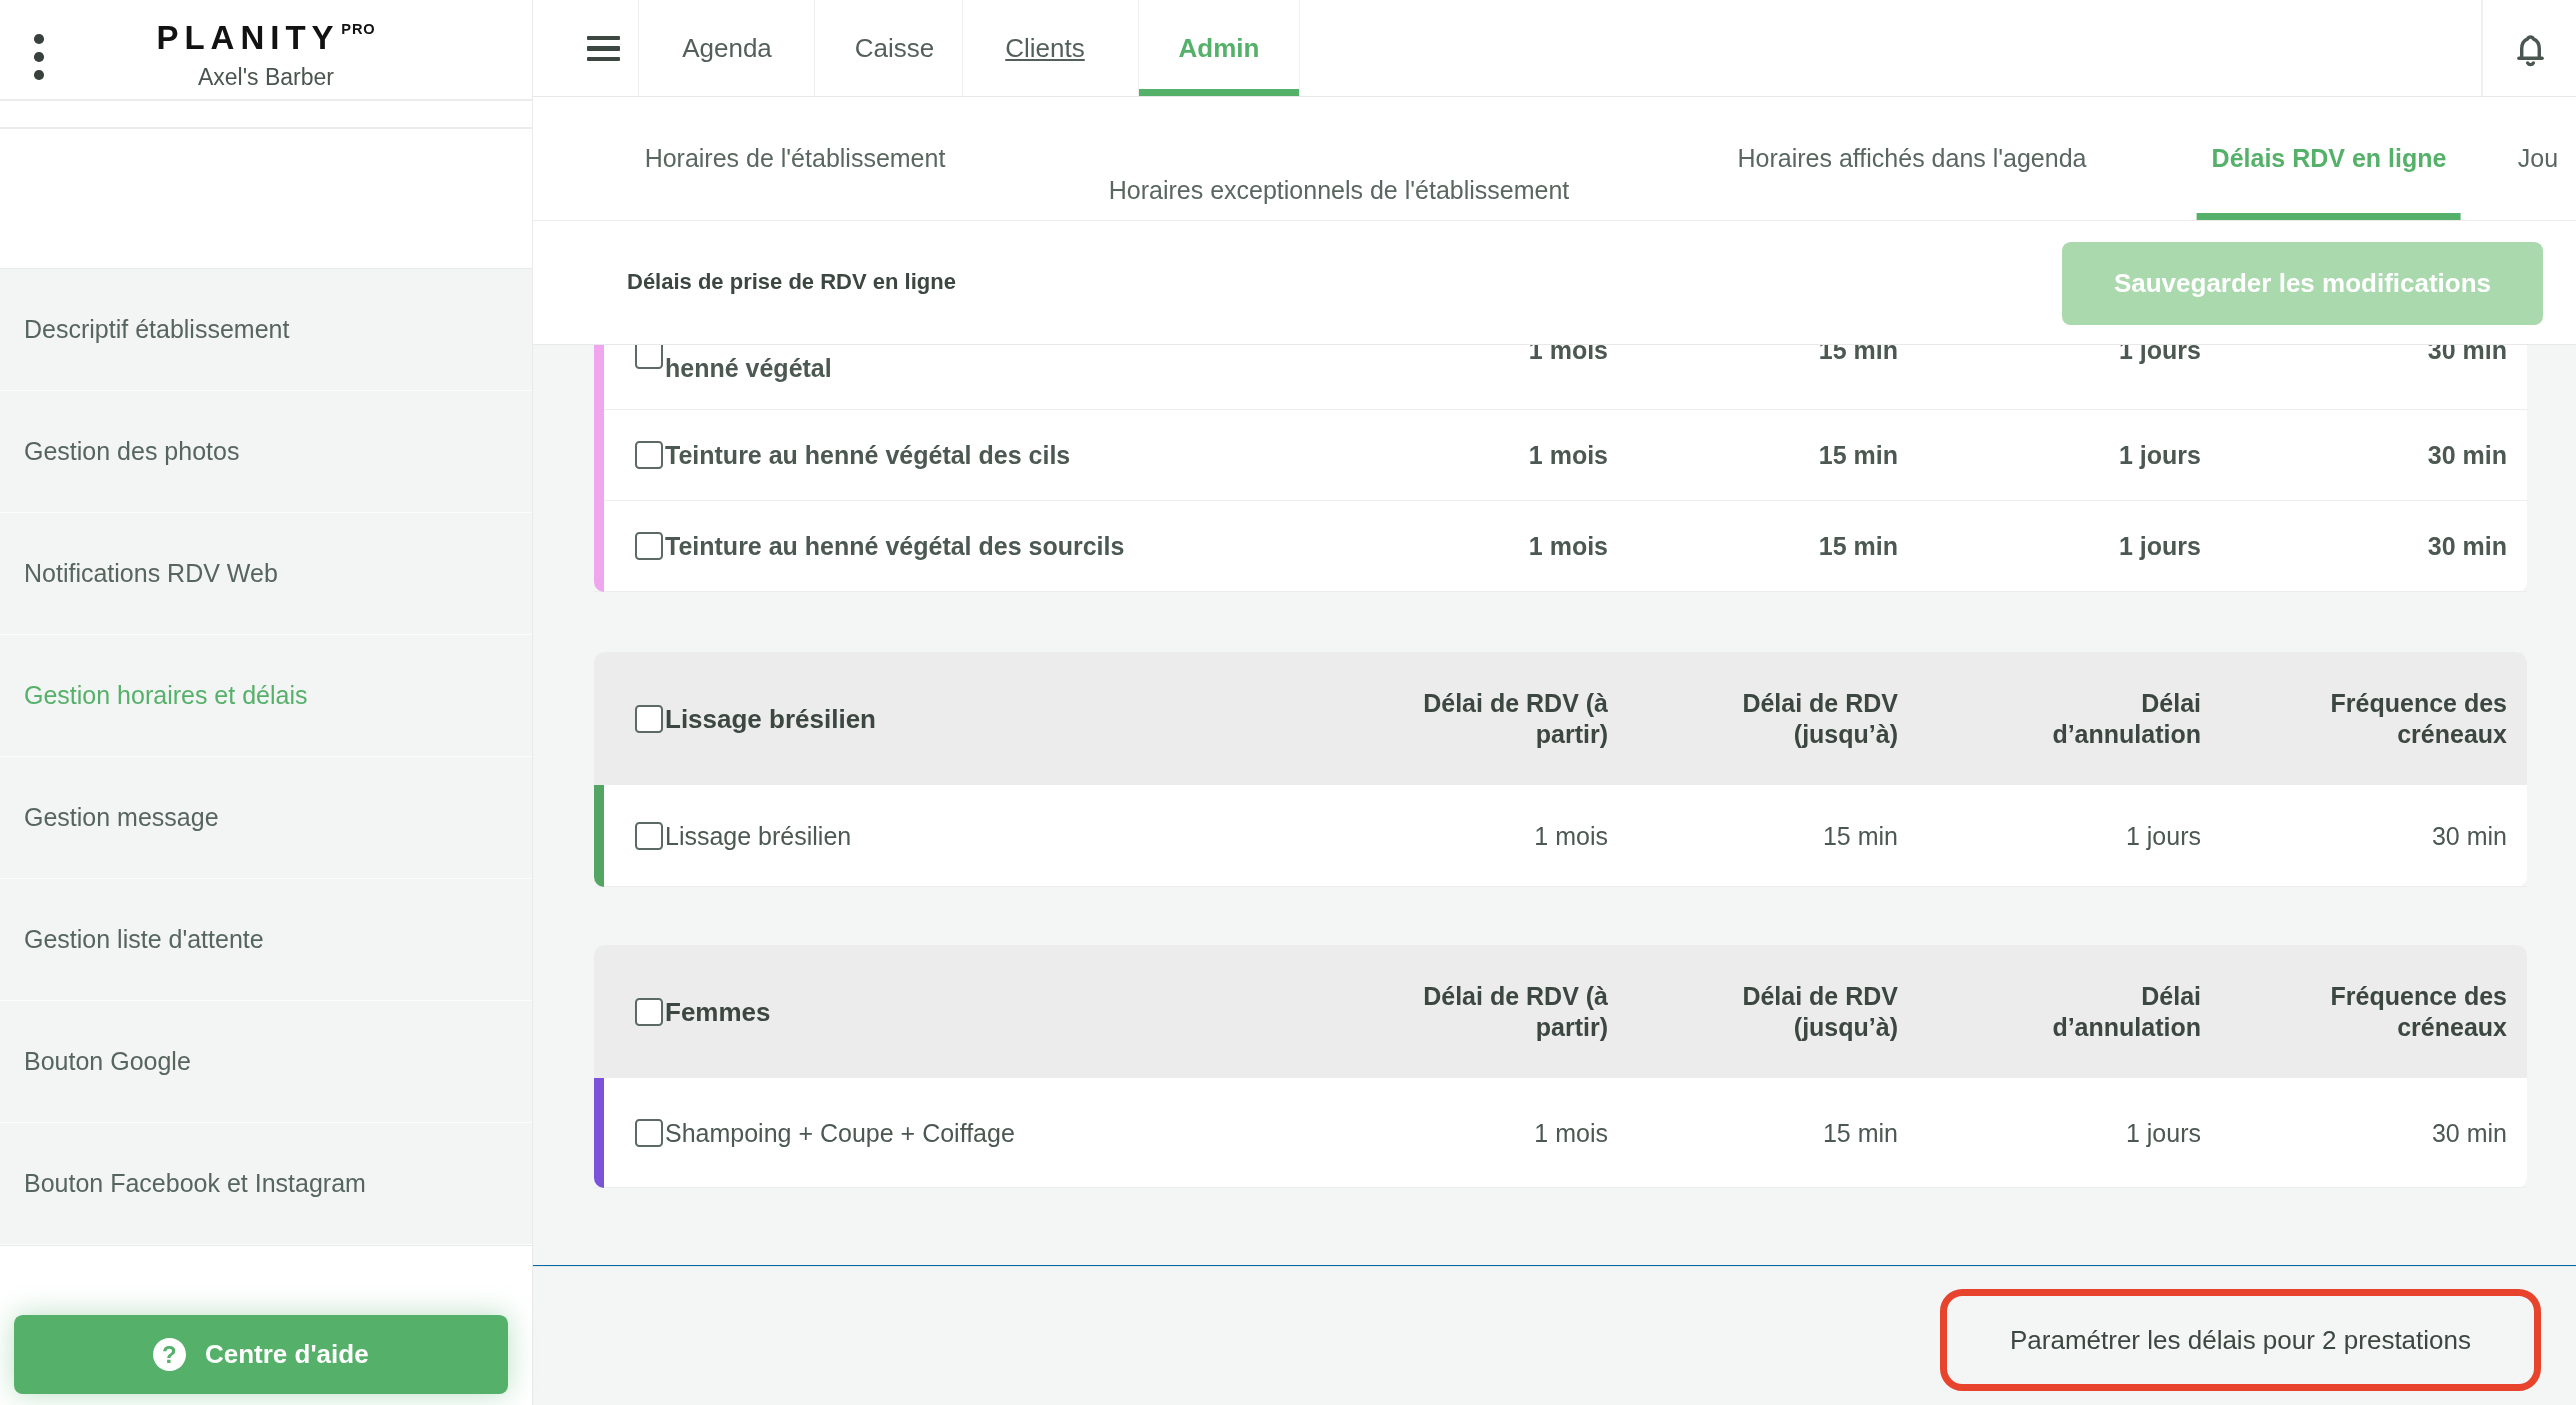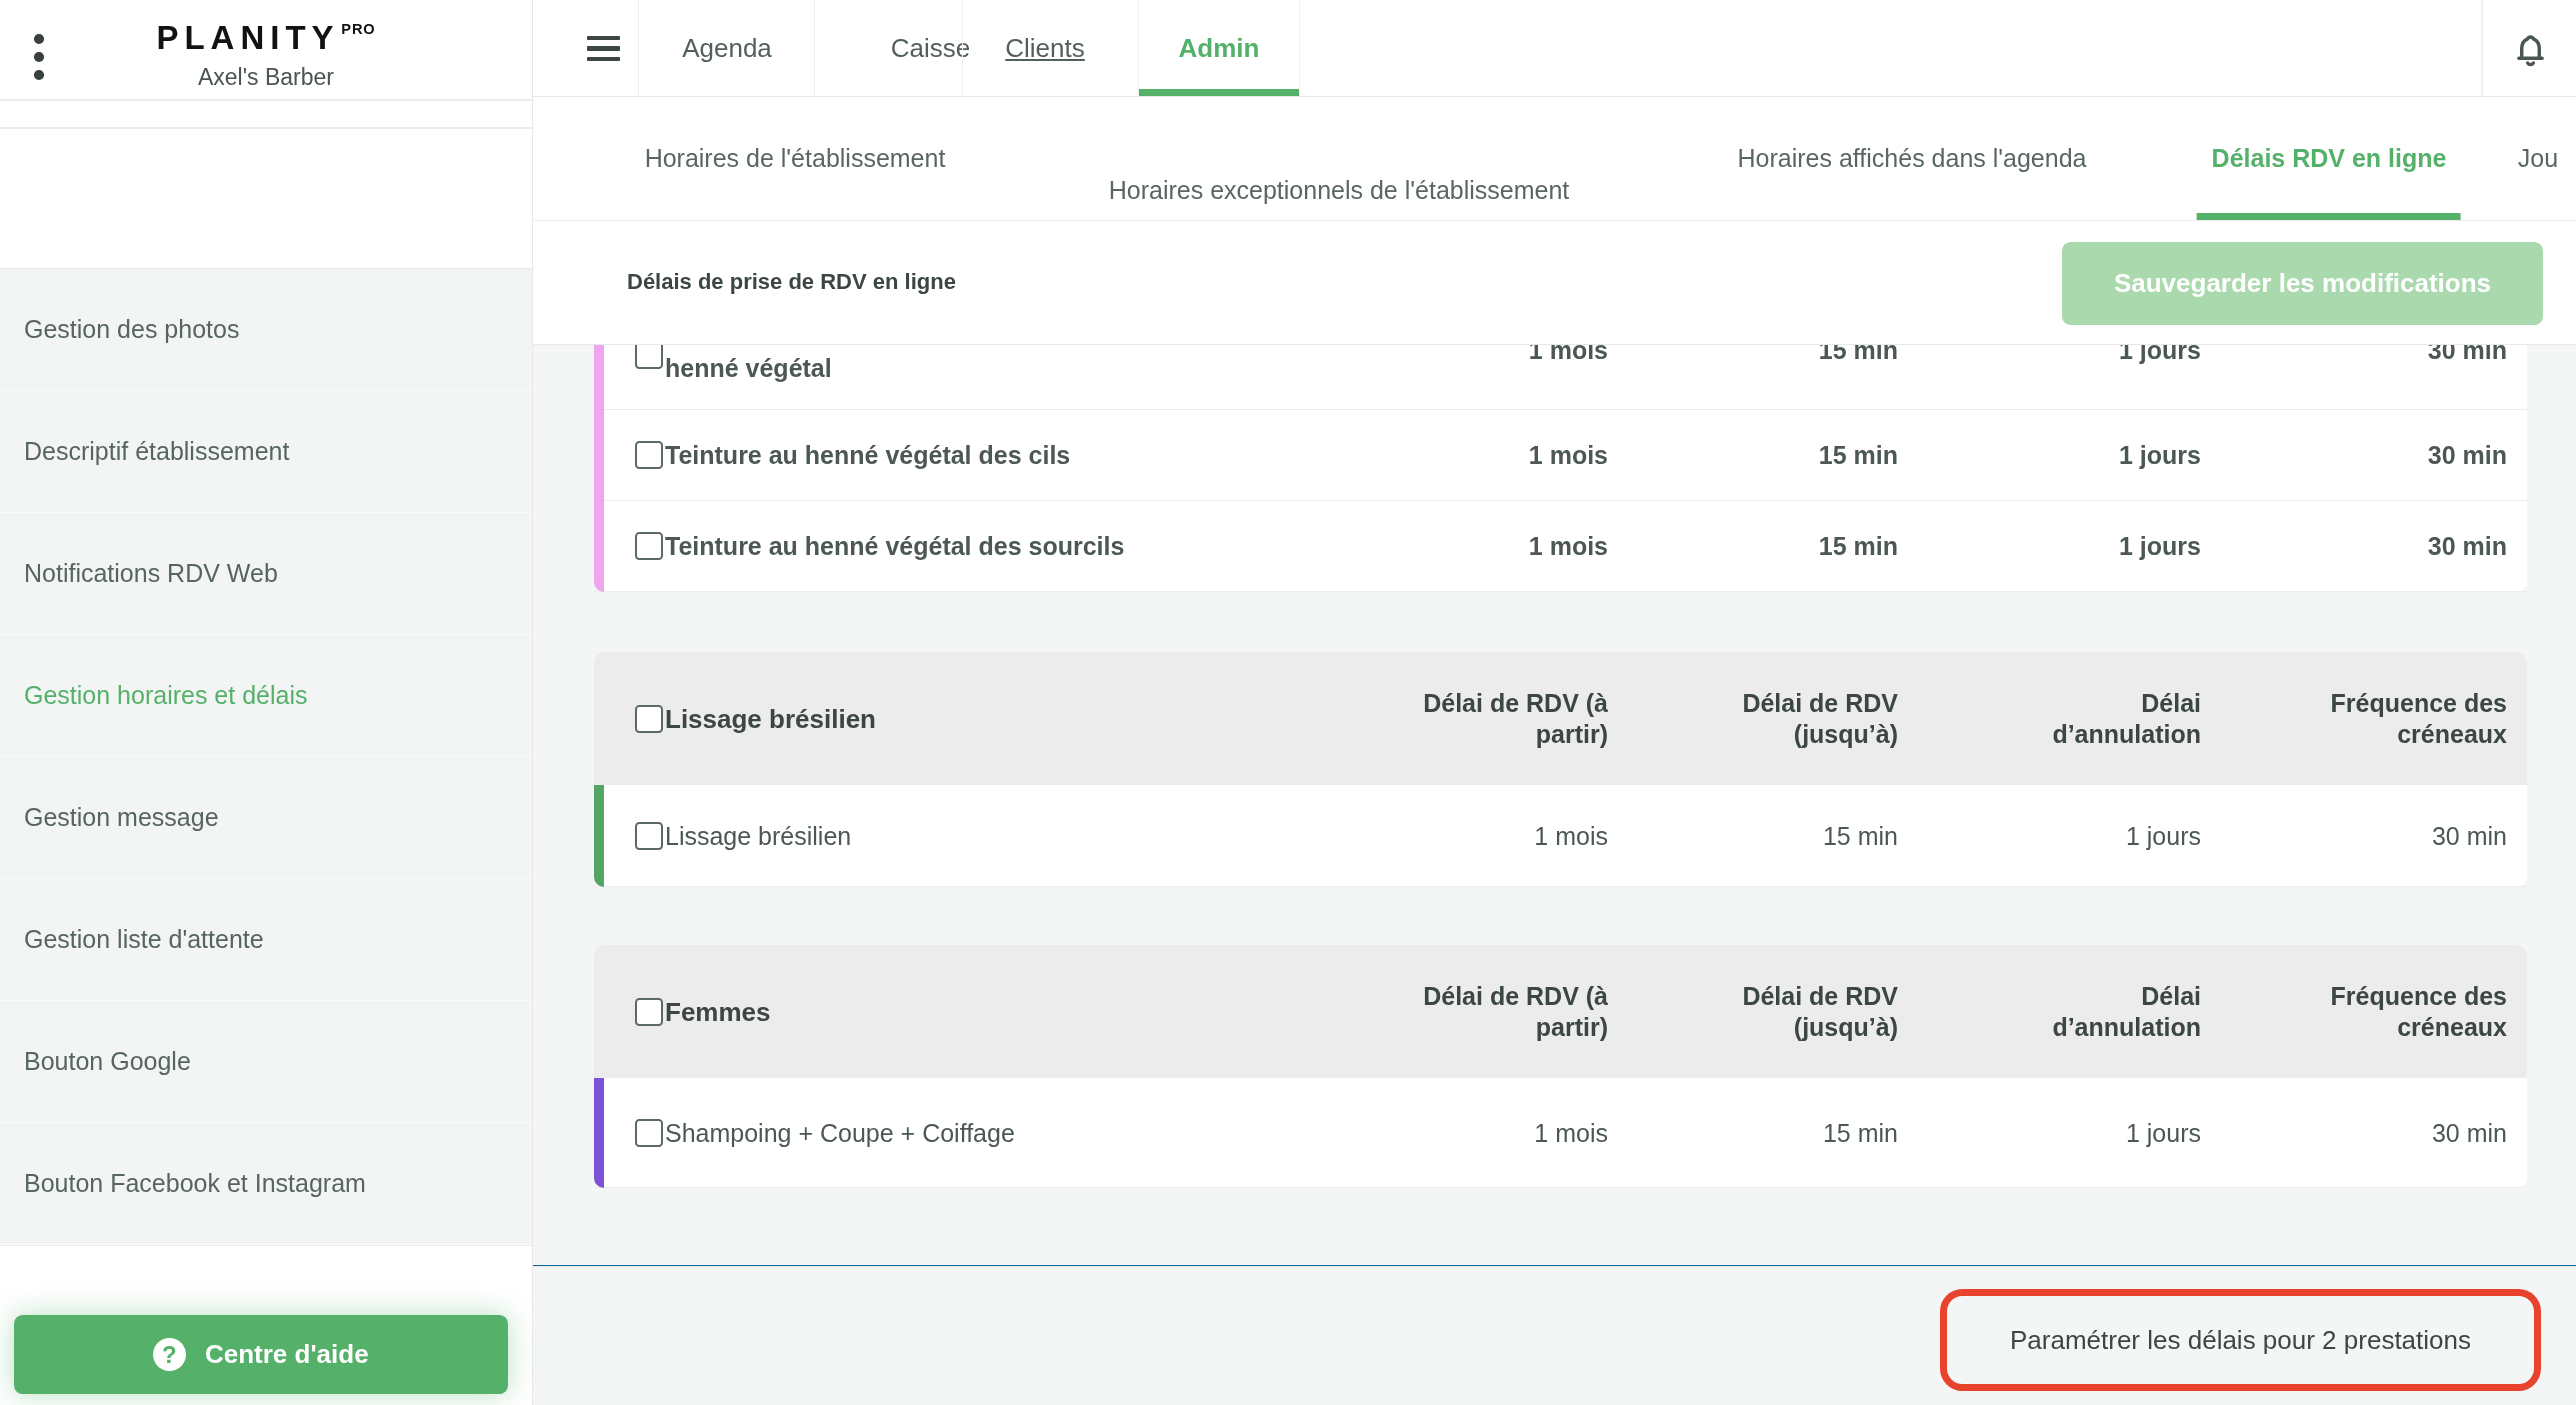--- a/index.html
+++ b/index.html
@@ -125,24 +125,24 @@
       <div class="biz">Axel's Barber</div>
     </div>
     <div class="side-div" style="top:99px"></div>
     <div class="side-div" style="top:127px"></div>
     <div class="params-row">
       <span class="tri"></span>
       <span class="plabel">Paramètres Établissement</span>
     </div>
     <div class="side-items" id="side-items">
         <div class="side-item">
+          <span>Descriptif établissement</span>
+        </div>
+        <div class="side-item">
           <span>Gestion des photos</span>
-        </div>
-        <div class="side-item">
-          <span>Descriptif établissement</span>
         </div>
         <div class="side-item">
           <span>Notifications RDV Web</span>
         </div>
         <div class="side-item active">
           <span>Gestion horaires et délais</span>
         </div>
         <div class="side-item">
           <span>Gestion message</span>
         </div>
@@ -163,21 +163,21 @@
   </div>
 
   <div class="topnav">
     <div class="hamburger">
         <i></i>
         <i></i>
         <i></i>
       </div>
     <div id="nav-tabs">
         <div class="nav-tab" style="left: 106px; width: 176px;">Agenda</div>
-        <div class="nav-tab" style="left: 282px; width: 159px; padding-left: 36px;">Caisse</div>
+        <div class="nav-tab" style="left: 282px; width: 159px;">Caisse</div>
         <div class="nav-tab" style="left: 430px; width: 164px; text-decoration: underline;">Clients</div>
         <div class="nav-tab active last" style="left: 606px; width: 160px;">Admin</div>
       </div>
     <div class="bell-sep"></div>
     <div class="bell">
       <svg width="43" height="43" viewBox="0 0 24 24" fill="none" stroke="#4a564f" stroke-width="1.9" stroke-linecap="round" stroke-linejoin="round">
         <path d="M5.5 17.4 h13"></path>
         <path d="M7.1 17.4 v-5.3 c0-2.7 1.4-4.7 3.3-5.5 a1.75 1.75 0 0 1 3.2 0 c1.9 .8 3.3 2.8 3.3 5.5 v5.3"></path>
         <path d="M10.4 20.1 a1.85 1.85 0 0 0 3.2 0" fill="#4a564f"></path>
       </svg>

